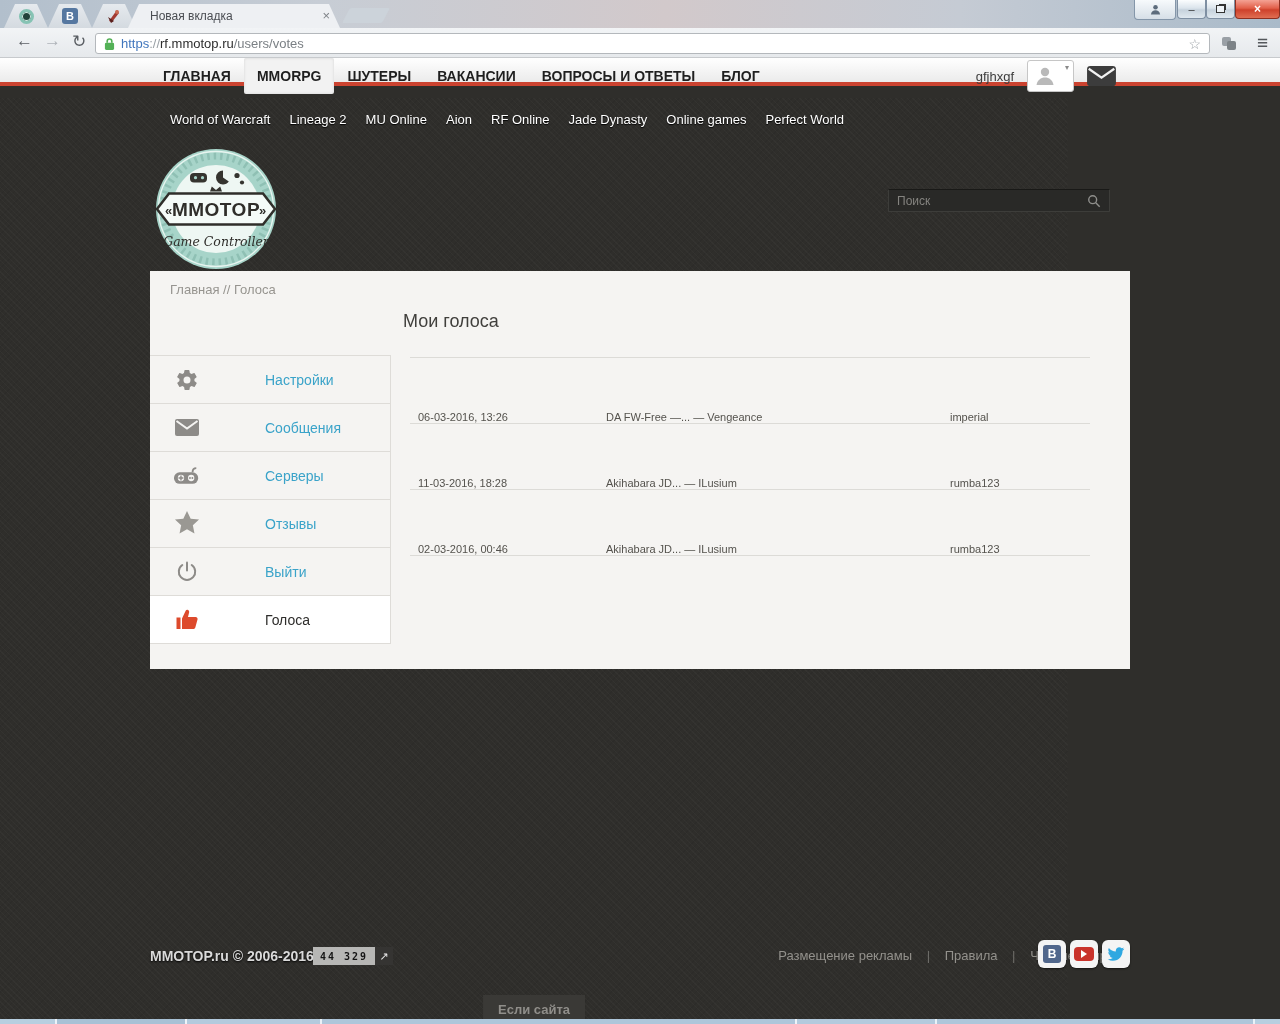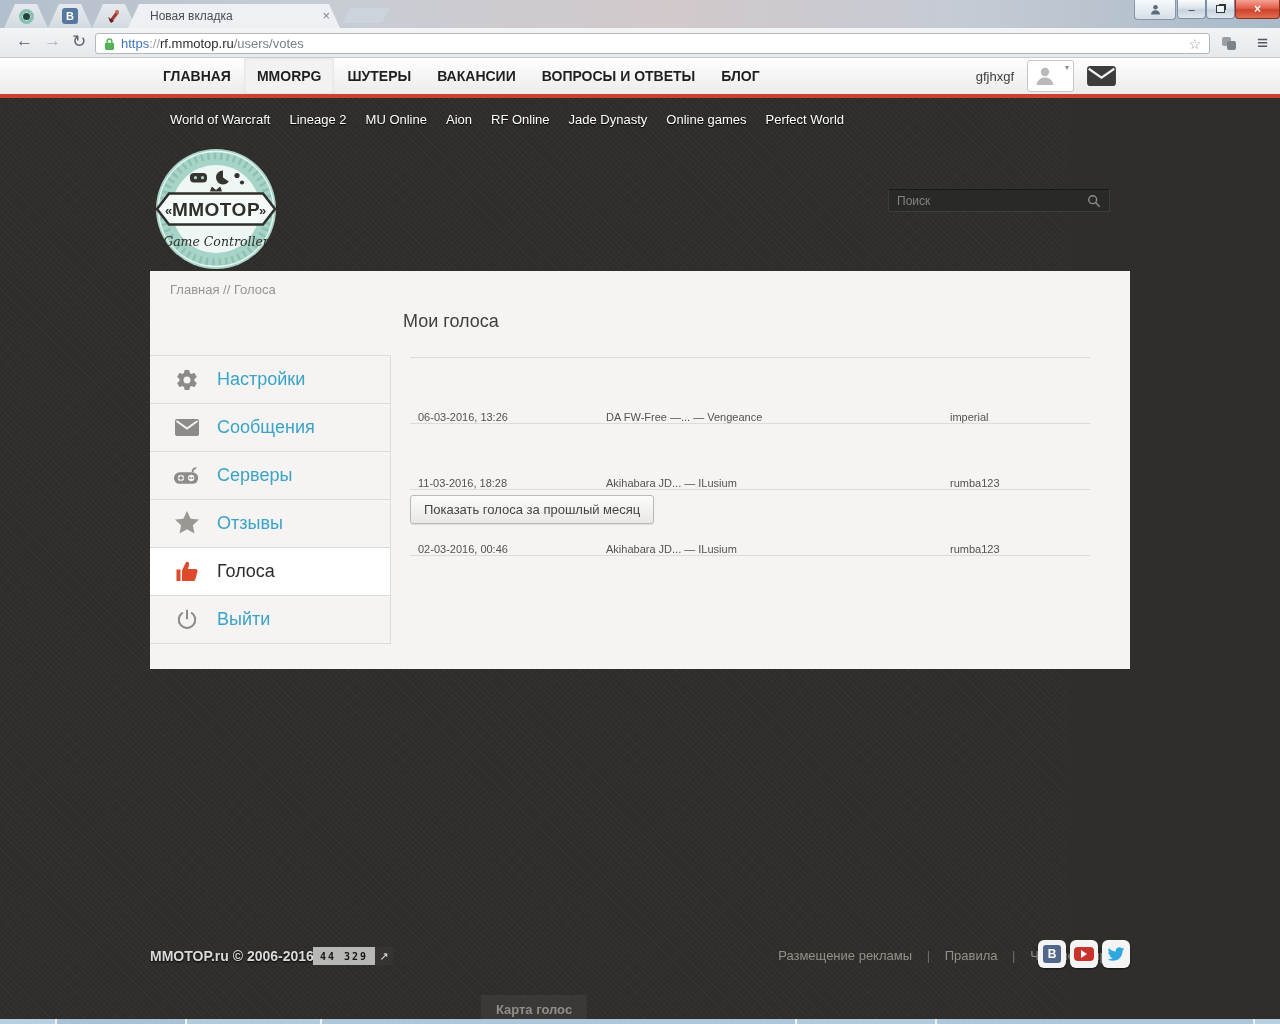--- a/index.html
+++ b/index.html
@@ -42,21 +42,21 @@
     border:1px solid #b4b8bc; border-radius:3px; display:flex; align-items:center; padding:0 8px; }
   .urltext { font-size:13px; margin-left:6px; }
   .u-scheme { color:#4176bd; } .u-sep { color:#9aa0a6; } .u-host { color:#2d2d2d; } .u-path { color:#7b8085; }
   .url-star { margin-left:auto; color:#9aa0a6; font-size:14px; }
   .ext-icon { position:absolute; right:44px; top:9px; width:14px; height:13px; }
   .ext-icon i { position:absolute; width:9px; height:9px; background:#9aa0a6; border-radius:2px; display:block; }
   .ext-icon i:last-child { left:5px; top:4px; background:#7d8387; }
   .menu-icon { position:absolute; right:12px; top:4px; font-size:19px; font-weight:bold; color:#55585c; }
 
   
-  .mainnav { position:absolute; top:58px; left:0; width:1280px; height:40px;
+  .mainnav { position:absolute; top:58px; left:0; width:1280px; height:28px;
     background:linear-gradient(#ffffff,#ebebeb); border-bottom:4px solid #cb4330; }
   .mainnav-inner { position:absolute; left:150px; width:980px; height:36px; display:flex; align-items:stretch; }
   .mn-item { padding:0 13px; line-height:36px; font-size:14px; font-weight:bold; color:#1f1f1f; }
   .mn-item.active { background:#f2f2f2; box-shadow:inset 0 0 3px rgba(0,0,0,.12); border-radius:2px; }
   .mn-right { position:absolute; right:14px; top:0; height:36px; display:flex; align-items:center; gap:13px; }
   .mn-user { font-size:13px; color:#3d3d3d; }
   .avatar-btn { position:relative; width:47px; height:32px; background:#fff; border:1px solid #c6c6c6;
     border-radius:3px; display:flex; align-items:center; padding-left:5px; }
   .avatar-caret { position:absolute; right:4px; top:2px; font-size:8px; color:#8a8a8a; }
 
@@ -82,21 +82,21 @@
   
   .panel { position:absolute; left:150px; top:173px; width:980px; height:398px; background:#f5f4f2; }
   .breadcrumb { position:absolute; left:20px; top:11px; font-size:13px; color:#96948f; }
 
   .sidebar { position:absolute; left:0; top:84px; width:241px;
     border-top:1px solid #dedcd8; border-right:1px solid #dedcd8; }
   .sb-item { height:48px; border-bottom:1px solid #dedcd8; display:flex; align-items:center;
     padding-left:24px; gap:17px; }
   .sb-item.active { background:#ffffff; }
   .sb-icon { width:26px; height:26px; display:flex; align-items:center; justify-content:center; }
-  .sb-label { font-size:18px; color:#3aa3c9; }
+  .sb-label { font-size:14px; color:#3aa3c9;margin-left:48px; }
   .sb-item.active .sb-label { color:#2e2d2b; }
 
   .page-title { position:absolute; left:253px; top:40px; font-size:18px; color:#403f3c; }
 
   .votes { position:absolute; left:260px; top:86px; width:680px; border-top:1px solid #dcdbd7; }
   .vrow { display:flex; align-items:flex-end; height:26px; border-bottom:1px solid #dcdbd7;
     font-size:11px; color:#54524d;margin-top:40px; }
   .v-date { width:196px; padding-left:8px; }
   .v-server { width:344px; }
   .v-nick { flex:1; }
@@ -300,36 +300,36 @@
         <span class="sb-label">Серверы</span>
       </div>
       <div class="sb-item">
         <span class="sb-icon">
           <svg width="26" height="25" viewBox="0 0 24 23">
               <path d="M12 0l3.4 7 7.7.9-5.7 5.2 1.5 7.6L12 16.9l-6.9 3.8 1.5-7.6L.9 7.9 8.6 7z" fill="#9a9893"></path>
             </svg>
         </span>
         <span class="sb-label">Отзывы</span>
       </div>
-      <div class="sb-item active">
-        <span class="sb-icon">
-          <svg width="24" height="24" viewBox="0 0 24 24">
-              <path fill="#dd4a2c" d="M1.5 9.5h4V21h-4zM7 21V10.5l3.8-7.9c.3-.6.9-1 1.6-.9 1.1.2 1.8 1.1 1.8 2.2 0 .2 0 .4-.1.6L13 9h7.6c1.1 0 2 .9 2 2 0 .2 0 .4-.1.6l-2.2 7.9c-.4 1.3-1.3 1.5-2.4 1.5z"></path>
-            </svg>
-        </span>
-        <span class="sb-label">Голоса</span>
-      </div>
       <div class="sb-item" style="border-bottom:1px solid #dedcd8;">
         <span class="sb-icon">
           <svg width="24" height="24" viewBox="0 0 24 24" fill="none" stroke="#8d8b88" stroke-width="2" stroke-linecap="round">
               <path d="M7.3 5a8.2 8.2 0 109.4 0"></path>
               <path d="M12 2.5v8"></path>
             </svg>
         </span>
         <span class="sb-label">Выйти</span>
+      </div>
+      <div class="sb-item active">
+        <span class="sb-icon">
+          <svg width="24" height="24" viewBox="0 0 24 24">
+              <path fill="#dd4a2c" d="M1.5 9.5h4V21h-4zM7 21V10.5l3.8-7.9c.3-.6.9-1 1.6-.9 1.1.2 1.8 1.1 1.8 2.2 0 .2 0 .4-.1.6L13 9h7.6c1.1 0 2 .9 2 2 0 .2 0 .4-.1.6l-2.2 7.9c-.4 1.3-1.3 1.5-2.4 1.5z"></path>
+            </svg>
+        </span>
+        <span class="sb-label">Голоса</span>
       </div>
     </div>
 
     <div class="page-title">Мои голоса</div>
 
     <div class="votes">
       <div class="vrow">
         <span class="v-date">06-03-2016, 13:26</span>
         <span class="v-server">DA FW-Free —... — Vengeance</span>
         <span class="v-nick">imperial</span>
@@ -340,21 +340,20 @@
         <span class="v-nick">rumba123</span>
       </div>
       <div class="vrow">
         <span class="v-date">02-03-2016, 00:46</span>
         <span class="v-server">Akihabara JD... — ILusium</span>
         <span class="v-nick">rumba123</span>
       </div>
     </div>
 
 
-    <div class="show-btn">Показать голоса за прошлый месяц</div>
   </div>
 
   <div class="footerbar">
     <span class="copyright">MMOTOP.ru © 2006-2016</span>
     <div class="counter">
       <span class="counter-digits">44 329</span>
       <span class="counter-arrow">↗</span>
     </div>
     <div class="f-links">
       <span class="f-link">Размещение рекламы</span>
@@ -373,16 +372,16 @@
           </span>
       </div>
       <div class="soc">
         <svg width="18" height="15" viewBox="0 0 24 20">
           <path fill="#2fa8e1" d="M23 2.4c-.8.4-1.7.6-2.6.8A4.5 4.5 0 0022.4.7c-.9.5-1.9.9-2.9 1.1A4.5 4.5 0 0011.7 5c0 .4 0 .7.1 1A12.8 12.8 0 012.5 1.3a4.5 4.5 0 001.4 6A4.4 4.4 0 011.8 6.8v.1c0 2.2 1.5 4 3.6 4.4a4.6 4.6 0 01-2 .1 4.5 4.5 0 004.2 3.1A9 9 0 011 16.4a12.7 12.7 0 006.9 2c8.3 0 12.8-6.9 12.8-12.8v-.6c.9-.6 1.6-1.4 2.3-2.6z"></path>
         </svg>
       </div>
     </div>
   </div>
 
-  <div class="sitemap">Карта голос</div>
+  <div class="sitemap">Если сайта</div>
 </div>
 
 <div class="sliver"></div>
 
 </body></html>

